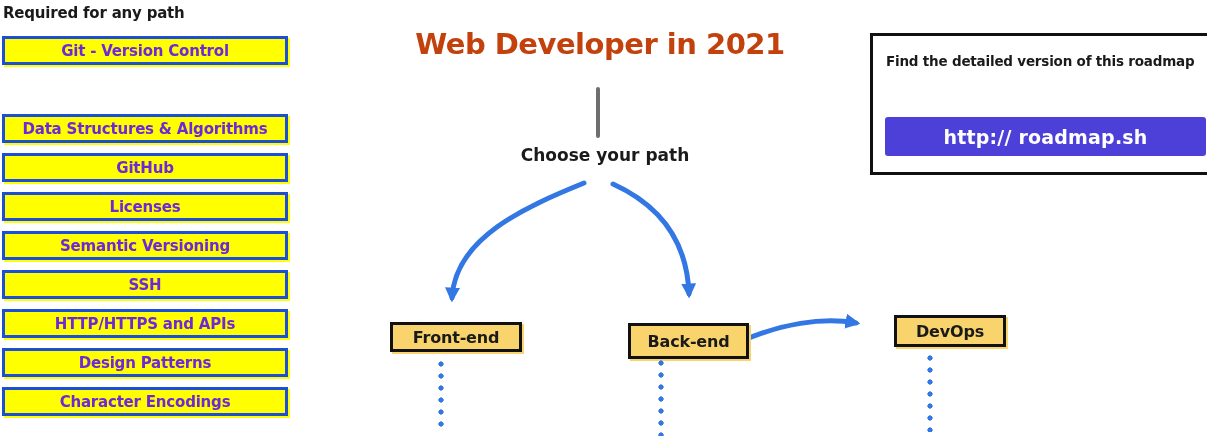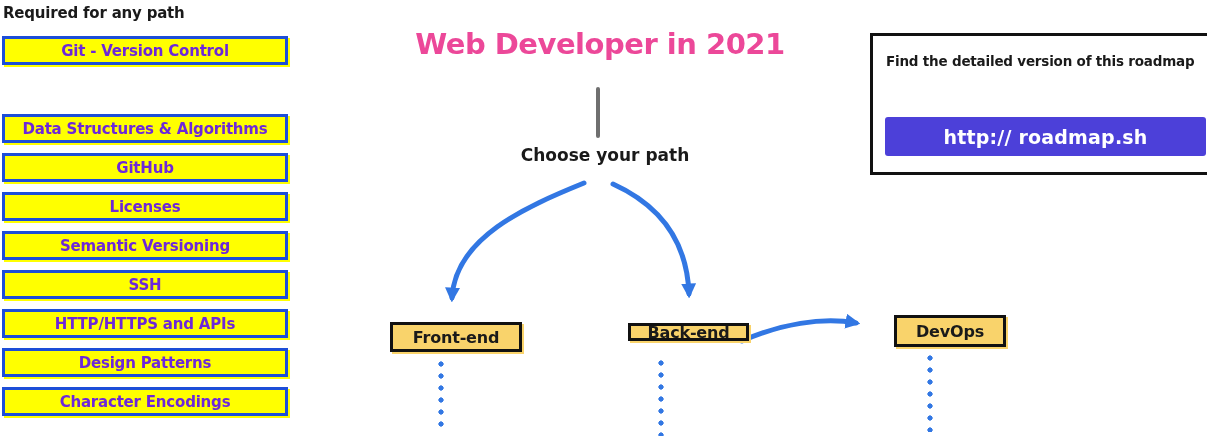--- a/index.html
+++ b/index.html
@@ -21,21 +21,21 @@
     background:#FFFF00;border:3px solid #1d4ed8;
     box-shadow:2px 2px 0 #FFFF00;
     box-sizing:border-box;
     display:flex;align-items:center;justify-content:center;
     font-size:15px;font-weight:bold;color:#6d28d9;
     letter-spacing:-0.2px;
   }
   
   .title{
     position:absolute;left:400px;top:27px;width:400px;
-    text-align:center;font-size:29px;font-weight:bold;color:#ec4899;
+    text-align:center;font-size:29px;font-weight:bold;color:#c2410c;
     letter-spacing:-0.5px;
   }
   .stem{
     position:absolute;left:596px;top:87px;width:4px;height:51px;
     background:#6F6F6F;border-radius:2px;
   }
   .choose{
     position:absolute;left:505px;top:145px;width:200px;
     text-align:center;font-size:17px;font-weight:bold;color:#1a1a1a;
   }
@@ -47,21 +47,21 @@
     position:absolute;
     background:#F9D36B;border:3px solid #111;
     box-shadow:2px 2px 0 #F9D36B;
     box-sizing:border-box;
     display:flex;align-items:center;justify-content:center;
     font-size:16px;font-weight:bold;color:#1a1a1a;
     letter-spacing:-0.2px;
     margin-left:16px;
   }
   .pb-frontend{left:374px;top:322px;width:132px;height:30px;}
-  .pb-backend{left:612px;top:323px;width:121px;height:18px;}
+  .pb-backend{left:612px;top:323px;width:121px;height:36px;}
   .pb-devops{left:878px;top:315px;width:112px;height:32px;}
   .dotline{
     position:absolute;width:6px;
     background-image:radial-gradient(circle at 3px 3px, #3277E3 2.4px, rgba(0,0,0,0) 2.8px);
     background-size:6px 12px;background-repeat:repeat-y;
   }
   .dl-frontend{left:438px;top:361px;height:71px;}
   .dl-backend{left:658px;top:360px;height:77px;}
   .dl-devops{left:927px;top:355px;height:77px;}
   

